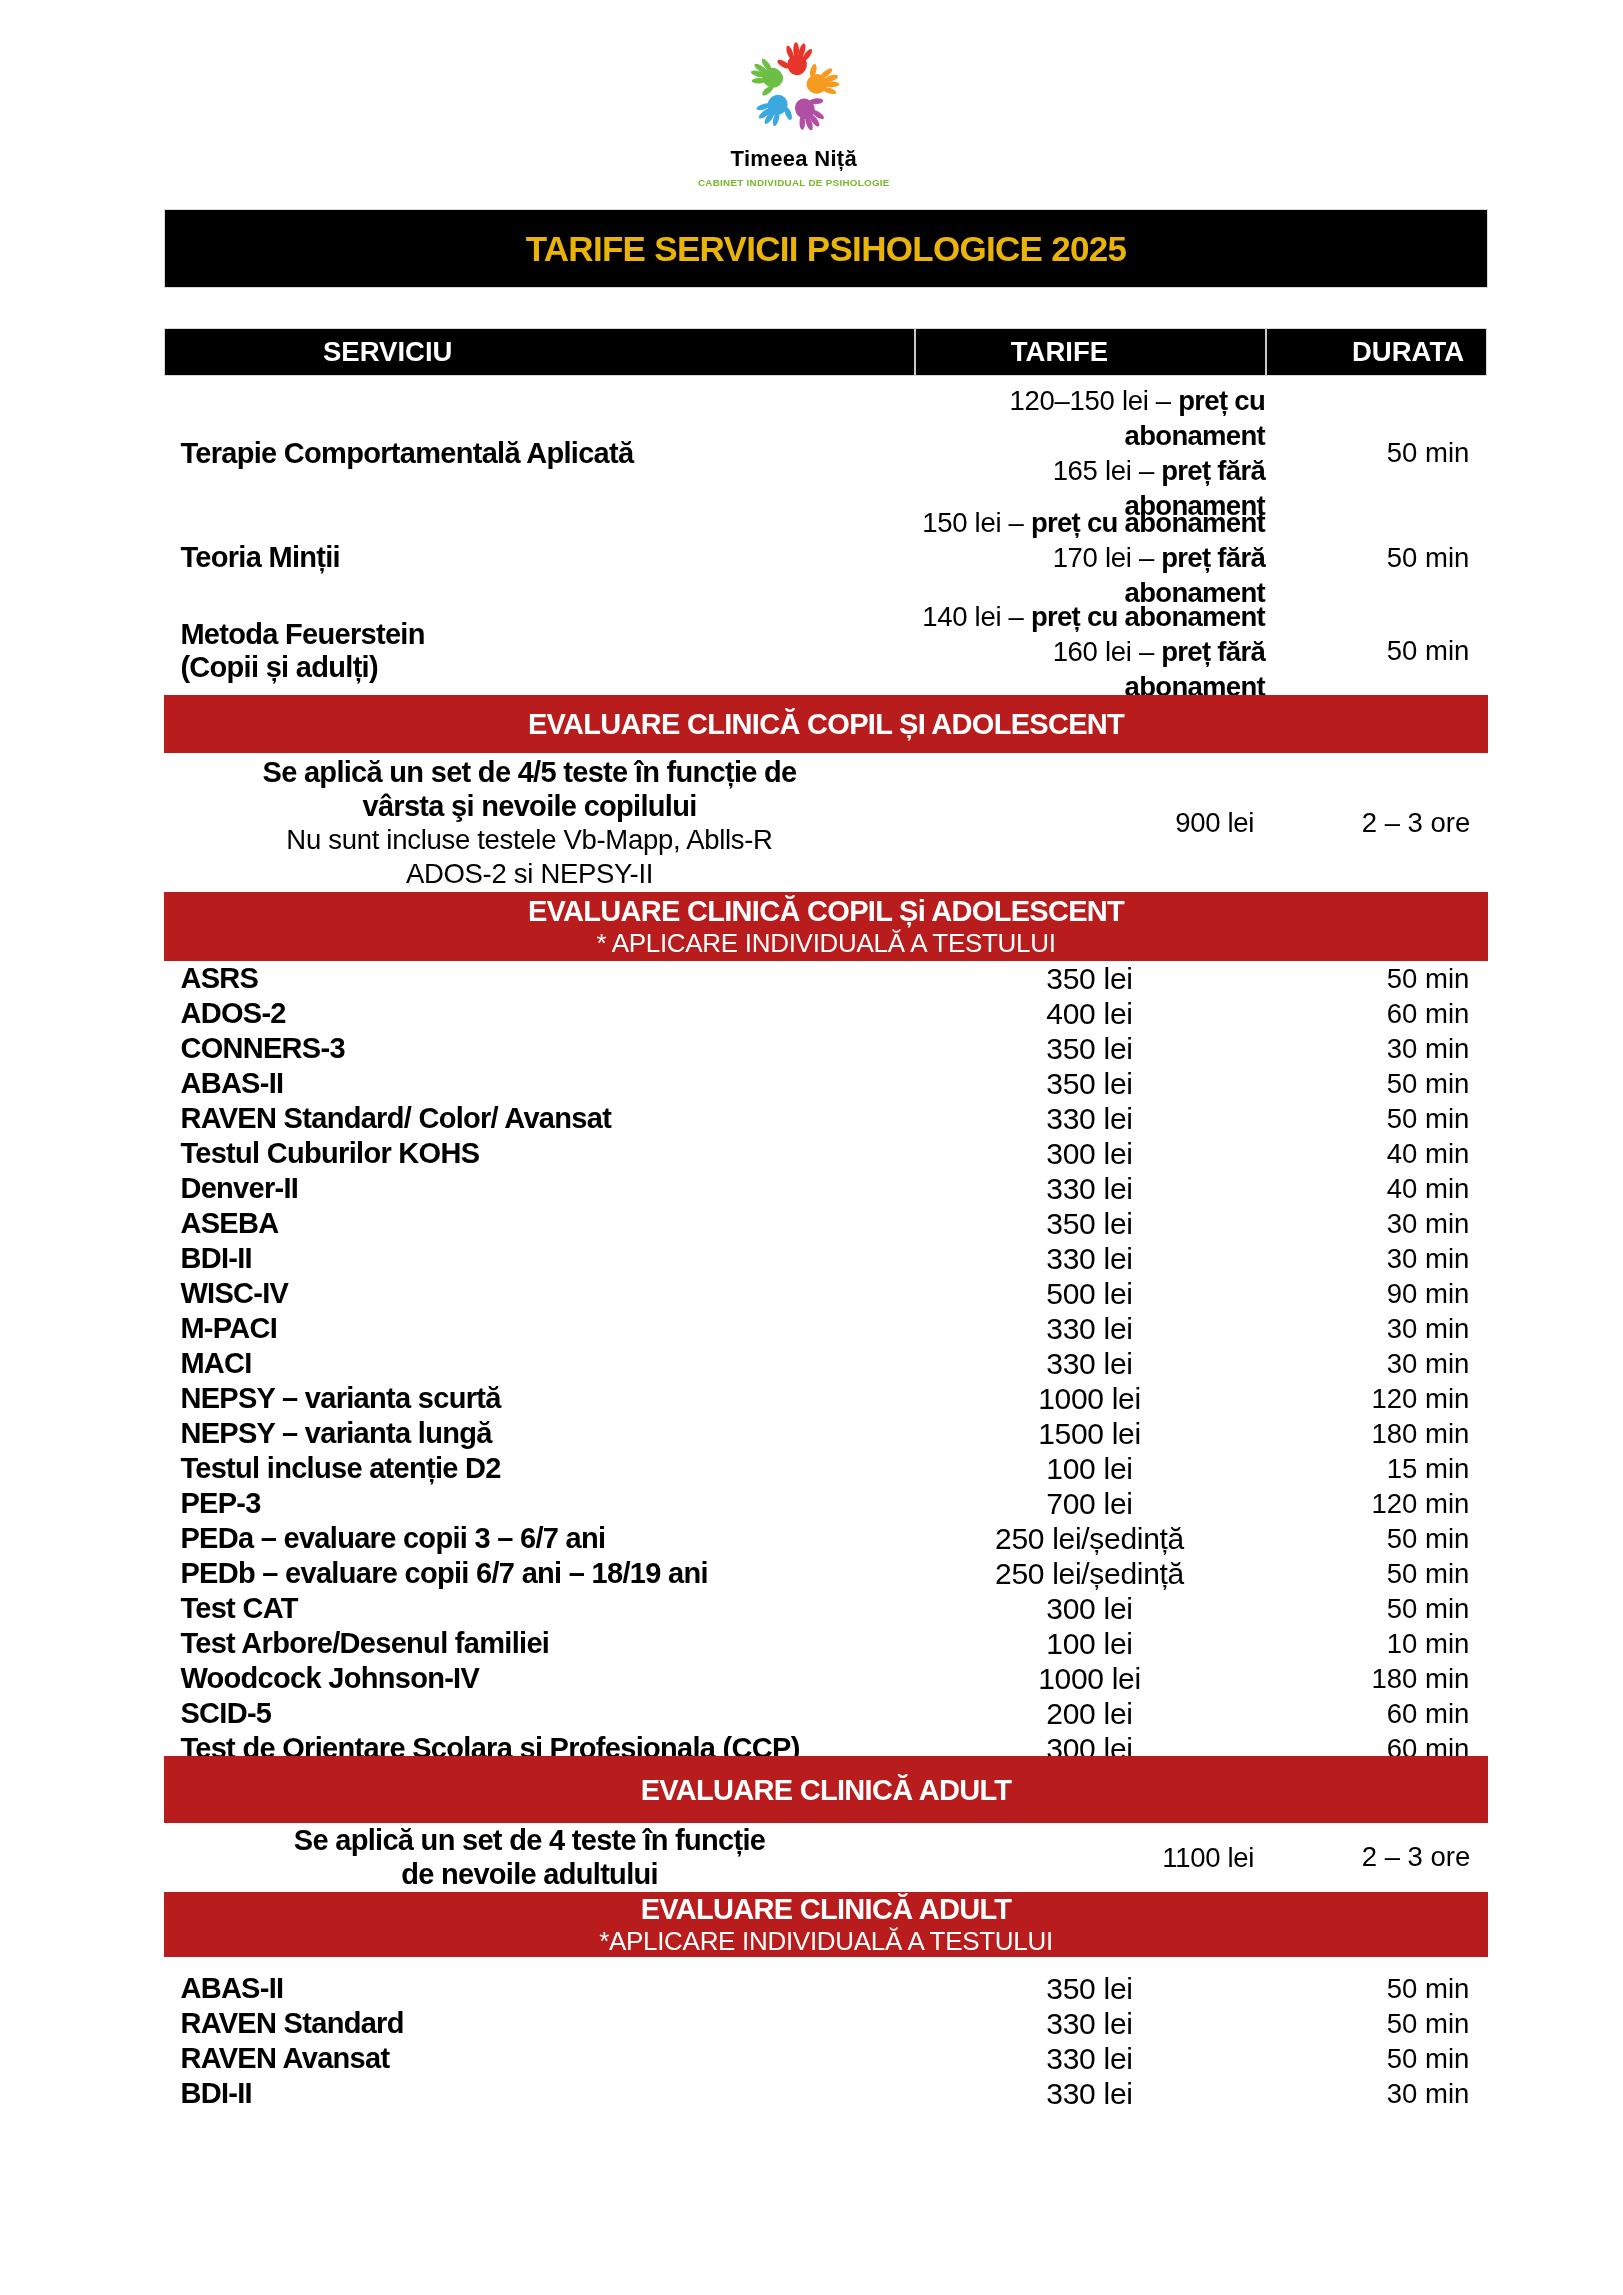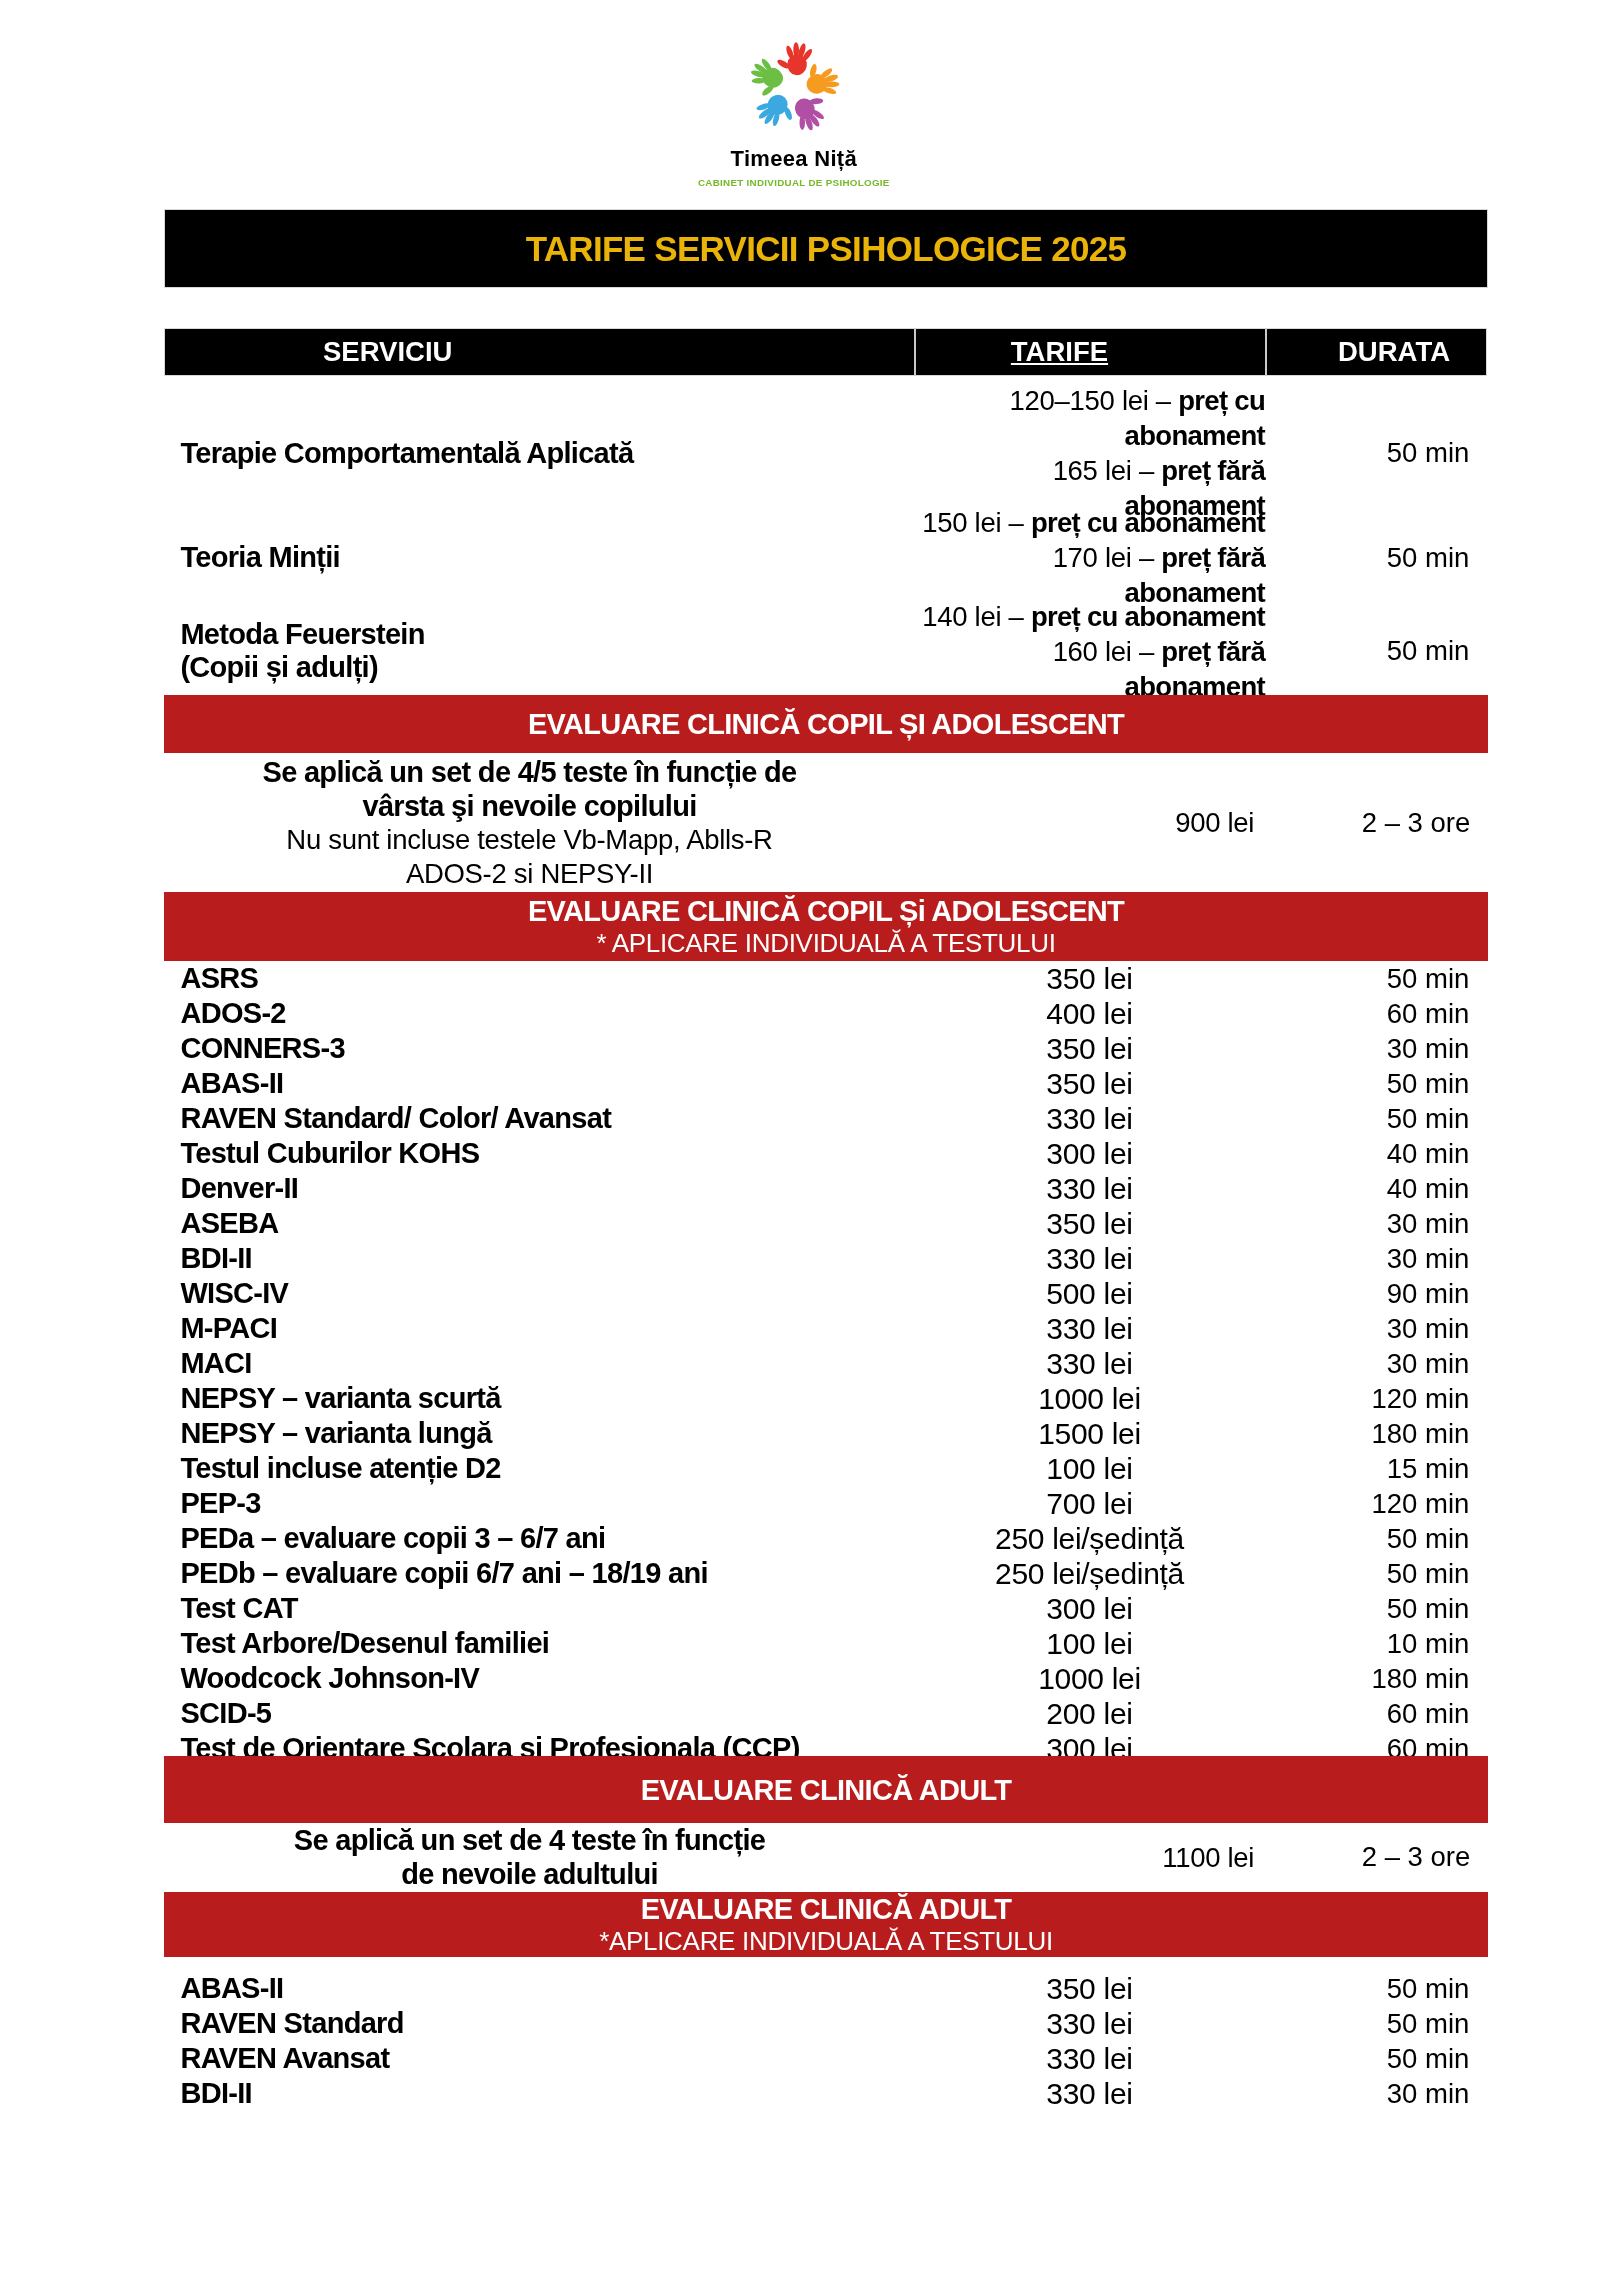--- a/index.html
+++ b/index.html
@@ -21,22 +21,22 @@
   .title-bar { top:209px; height:79px; background:#000; border:1.3px solid #d8d8d8;
                display:flex; align-items:center; justify-content:center; }
   .title-bar span { color:#eab308; font-size:35px; font-weight:bold; letter-spacing:-0.7px; }
 
   
   .header-row { top:328px; height:48px; display:flex; }
   .hcell { background:#000; color:#fff; font-weight:bold; font-size:27.5px;
            display:flex; align-items:center; box-sizing:border-box;
            border-top:1.3px solid #d8d8d8; border-bottom:1.3px solid #d8d8d8; }
   .hc1 { padding-left:158px; border-left:1.3px solid #d8d8d8; }
-  .hc2 { justify-content:center; padding-right:62px; border-left:2px solid #c9c9c9;text-decoration:underline; }
-  .hc3 { justify-content:flex-end; padding-right:36px; border-left:2px solid #c9c9c9;
+  .hc2 { justify-content:center; padding-right:62px; border-left:2px solid #c9c9c9; }
+  .hc3 { justify-content:flex-end; padding-right:22px; border-left:2px solid #c9c9c9;
          border-right:1.3px solid #d8d8d8; }
 
   
   .rows-a { top:399px; }
   .trow { display:flex; }
   .trow:nth-child(1){ height:108px; } .trow:nth-child(2){ height:101px; } .trow:nth-child(3){ height:86px; }
   .tc1 { display:flex; flex-direction:column; justify-content:center; padding-left:16.4px;
          box-sizing:border-box; font-weight:bold; font-size:29px; line-height:33px; letter-spacing:-0.7px; }
   .tc2 { display:flex; flex-direction:column; justify-content:center; text-align:right;
          font-size:27.5px; line-height:35px; letter-spacing:-0.3px; }

